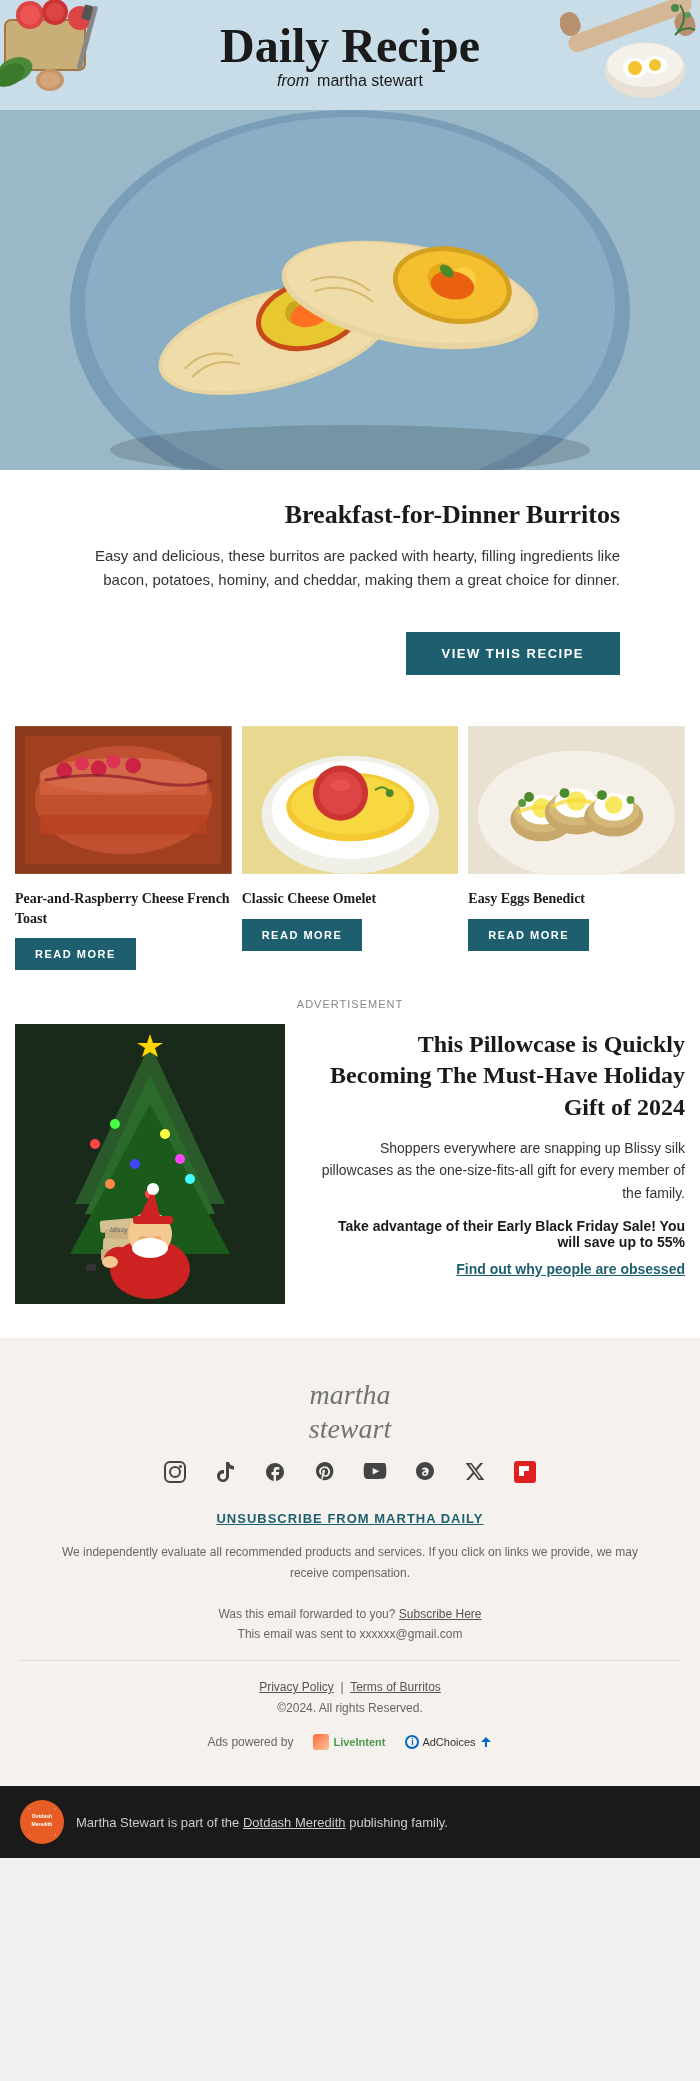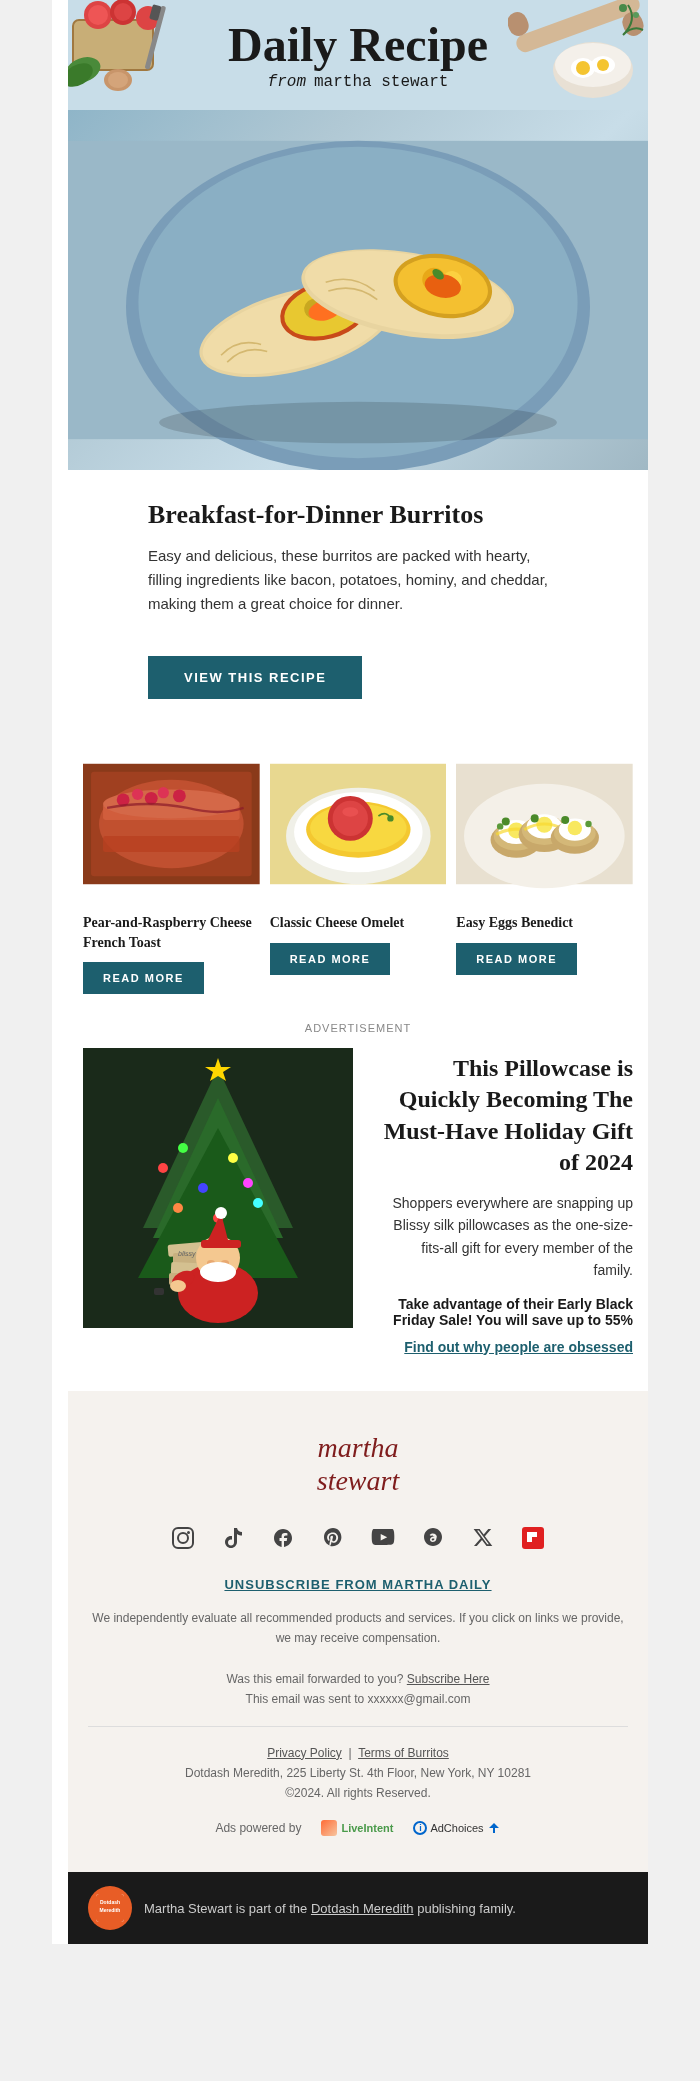--- a/index.html
+++ b/index.html
@@ -3,23 +3,22 @@
   <meta charset="utf-8">
   <style>
     * { box-sizing: border-box; margin: 0; padding: 0; }
     body {
       font-family: Georgia, 'Times New Roman', serif;
       background: #f0f0f0;
       display: flex;
       justify-content: center;
     }
     .email-container {
-      width: 596px;
+      width: 700px;
       background: #ffffff;
-      padding-left: 16px;
     }
 
     
     .header {
       background: #c8dde8;
       position: relative;
       height: 110px;
       display: flex;
       align-items: center;
       justify-content: center;
@@ -37,21 +36,21 @@
       line-height: 1.1;
     }
     .header-subtitle {
       font-size: 16px;
       color: #1a1a1a;
       font-style: italic;
       font-family: Georgia, serif;
     }
     .header-subtitle span {
       font-style: normal;
-      font-family: Liberation Mono, monospace;
+      font-family: Liberation Sans, sans-serif;
     }
     
     .deco-left {
       position: absolute;
       left: 0;
       top: 0;
       width: 140px;
       height: 110px;
     }
     .deco-right {
@@ -71,21 +70,21 @@
       overflow: hidden;
       display: flex;
       align-items: center;
       justify-content: center;
     }
     
 
     
     .recipe-info {
       padding: 30px 80px 10px;
-      text-align: left;
+      text-align: right;
     }
     .recipe-title {
       font-size: 26px;
       font-weight: 700;
       color: #1a1a1a;
       font-family: Georgia, serif;
       margin-bottom: 14px;
     }
     .recipe-desc {
       font-size: 15px;
@@ -205,24 +204,24 @@
 
     
     .footer {
       background: #f5f2ee;
       padding: 40px 20px 20px;
       text-align: center;
     }
     .footer-logo {
       font-size: 28px;
       font-family: Georgia, serif;
-      color: #7f1d1d;
+      color: #737373;
       font-style: italic;
       line-height: 1.2;
-      margin-bottom: 25px;
+      margin-bottom: 12px;
     }
     .social-icons {
       display: flex;
       justify-content: center;
       gap: 20px;
       margin-bottom: 24px;
     }
     .social-icon {
       width: 30px;
       height: 30px;
@@ -672,21 +671,20 @@
     </div>
 
     <hr class="footer-divider">
 
     <div class="footer-legal">
       <p>
         <a href="#" style="color:#555;">Privacy Policy</a>
         &nbsp;|&nbsp;
         <a href="#" style="color:#555;">Terms of Burritos</a>
       </p>
-      <p>Dotdash Meredith, 225 Liberty St. 4th Floor, New York, NY 10281</p>
       <p>©2024. All rights Reserved.</p>
     </div>
 
     <div class="ads-powered">
       <span>Ads powered by</span>
       <div class="liveintent-badge">
         <span class="liveintent-icon"></span>
         <span style="color:#4a9a4a; font-weight:600;">LiveIntent</span>
       </div>
       <div class="adchoices">

